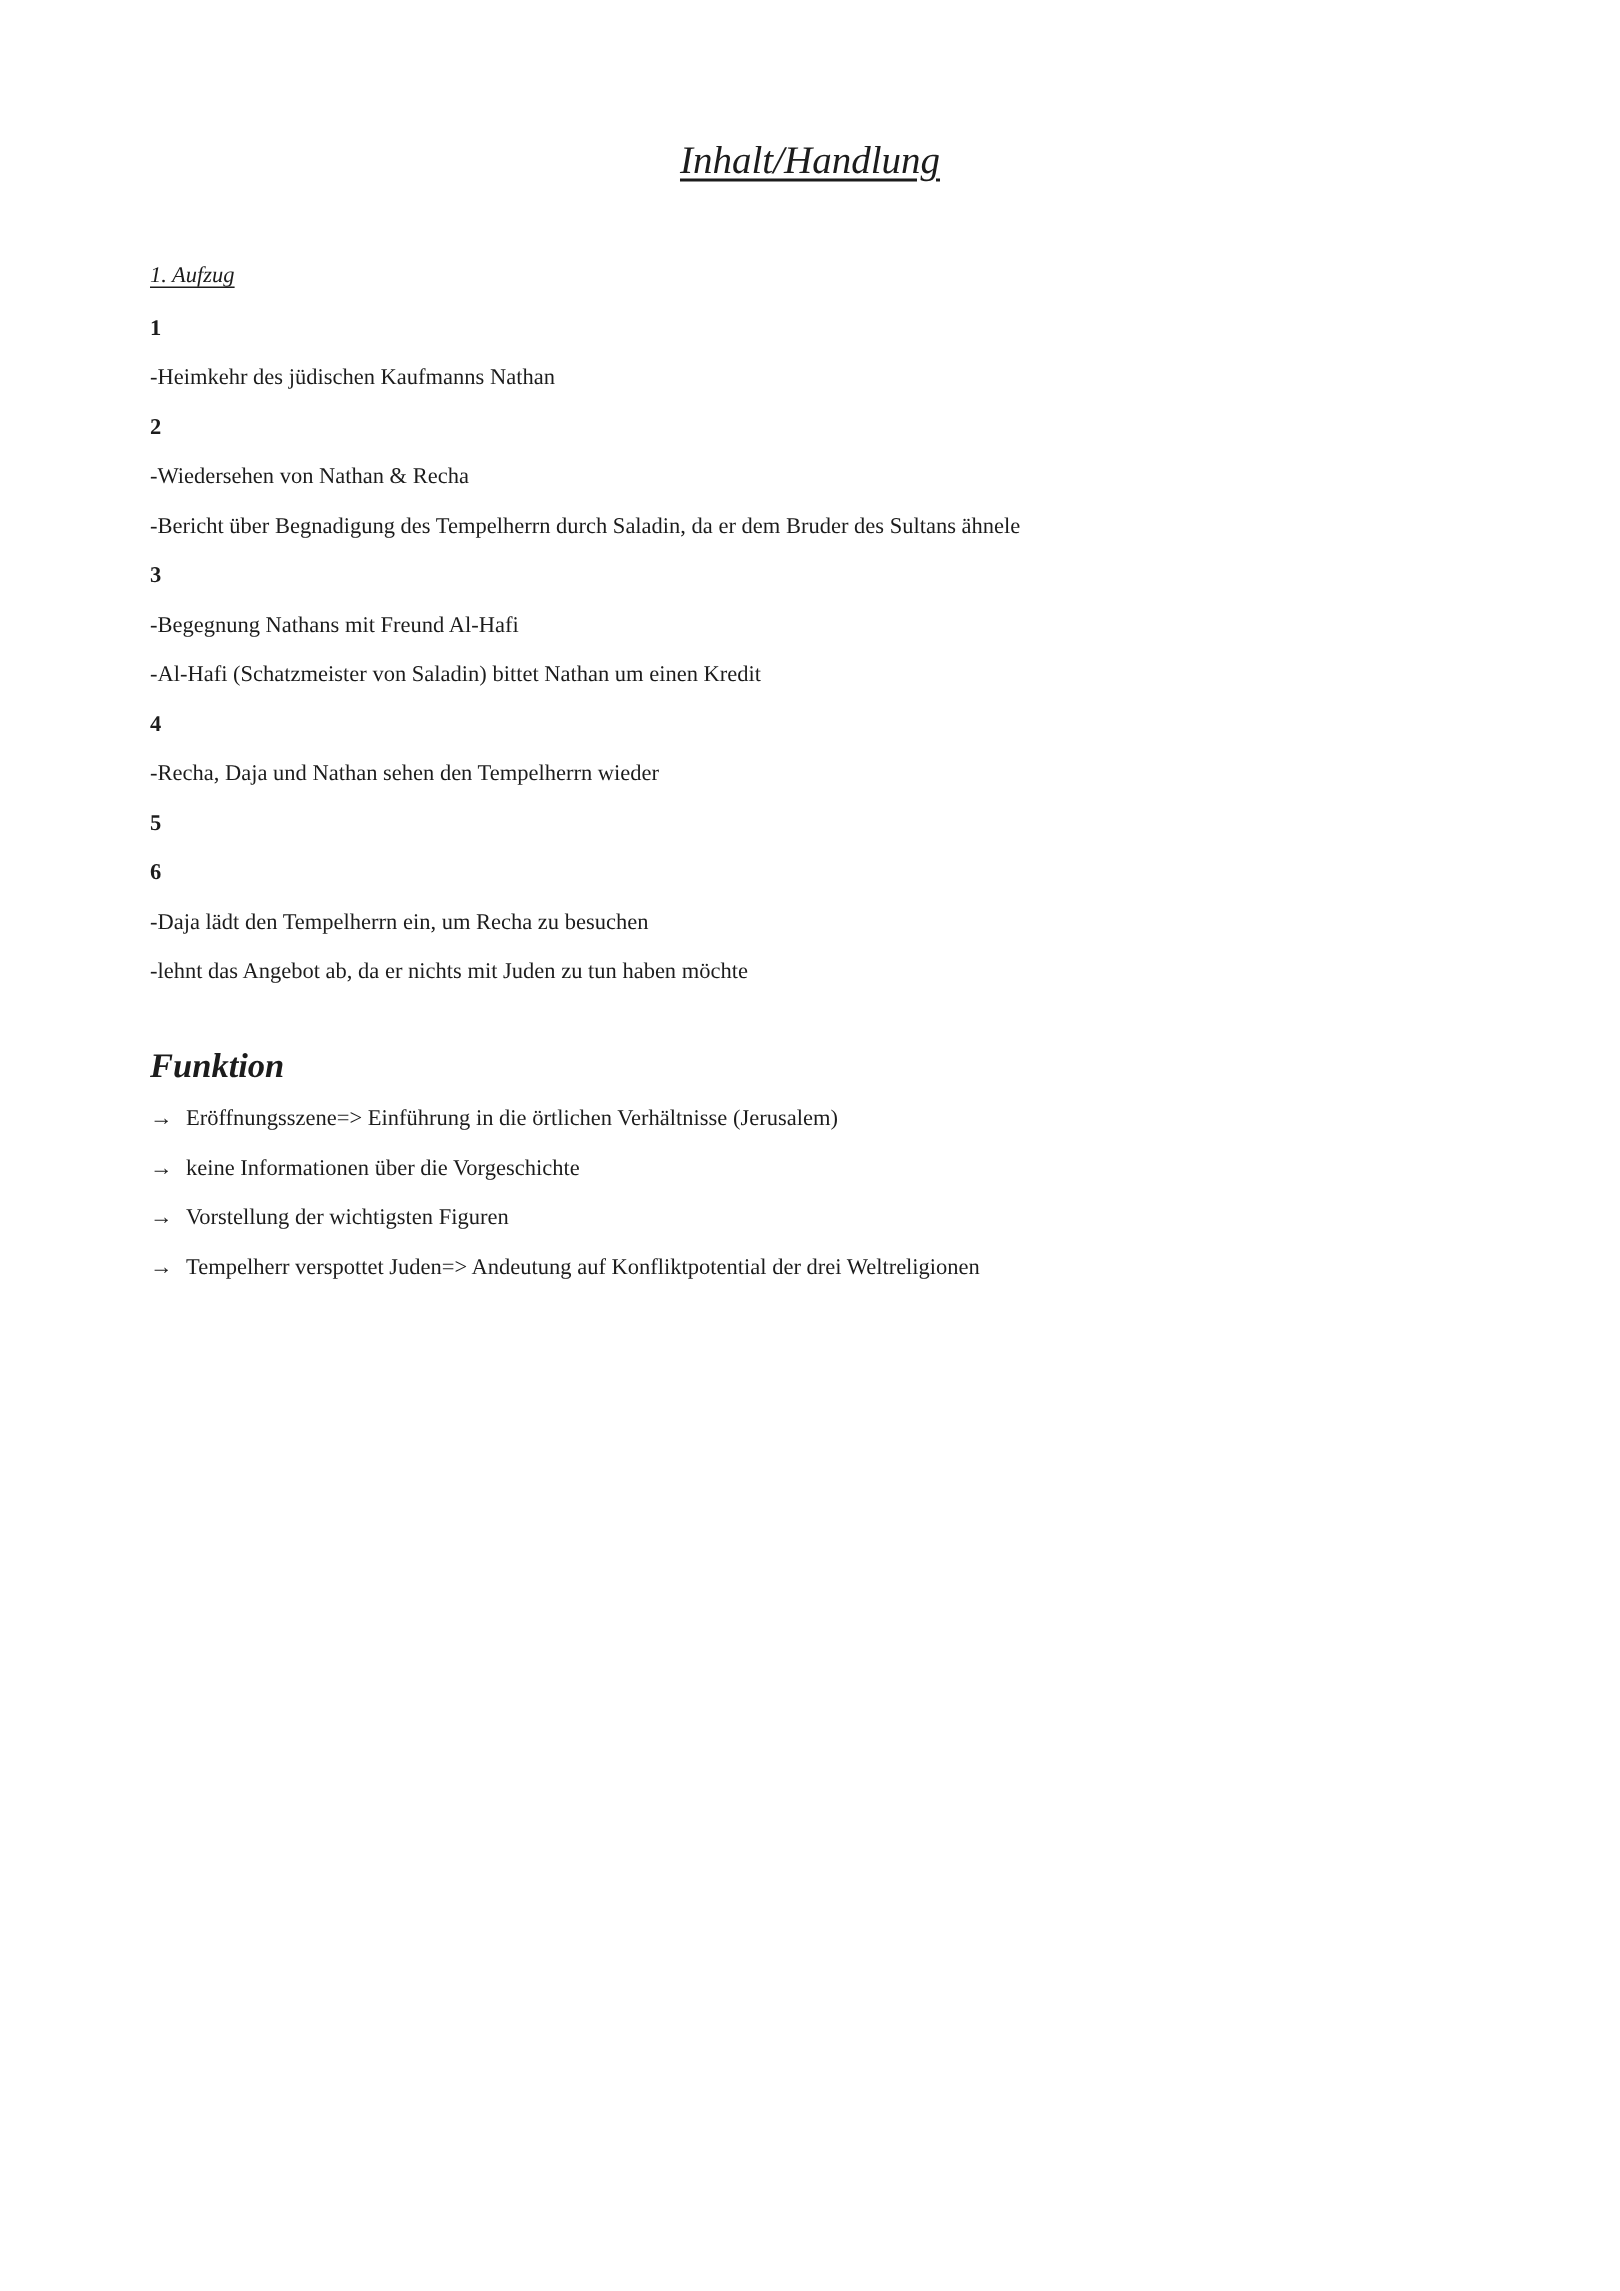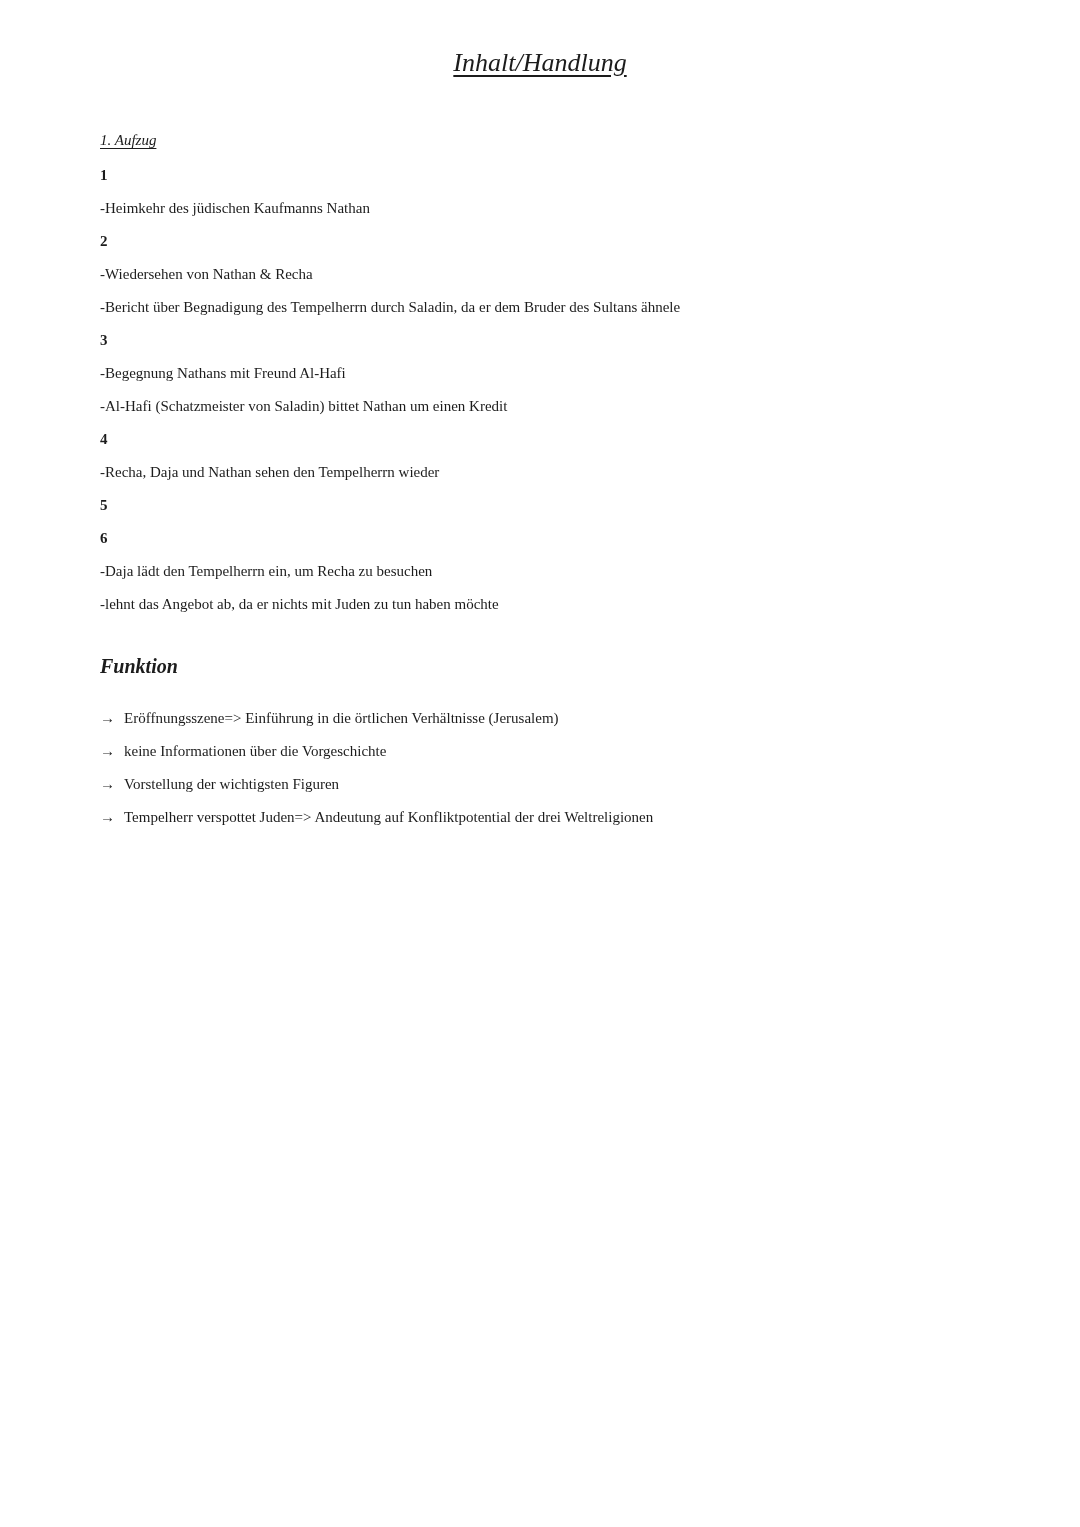--- a/index.html
+++ b/index.html
@@ -11,21 +11,21 @@
     width: 1080px;
     height: 1527px;
     color: #1c1c1c;
     font-family: "Liberation Serif", serif;
     box-sizing: border-box;
   }
   .page {
     box-sizing: border-box;
     width: 1080px;
     height: 1527px;
-    padding: 48px 100px 0 100px;
+    padding: 92px 100px 0 100px;
     background: #ffffff;
   }
   .doc-title {
     text-align: center;
     font-style: italic;
     font-size: 26px;
     text-decoration: underline;
     text-underline-offset: 4px;
     margin-bottom: 46px;
   }
@@ -42,24 +42,24 @@
   }
   .scene-number {
     font-weight: bold;
   }
   .scene-line {
     
   }
   .funktion-heading {
     font-weight: bold;
     font-style: italic;
-    font-size: 20px;
+    font-size: 23px;
     line-height: 33px;
     margin-top: 29px;
-    margin-bottom: 19px;
+    margin-bottom: 3px;
   }
   .funktion-item .arrow {
     margin-right: 9px;
   }
 </style>
 </head>
 <body>
 
 <div class="page">
 

